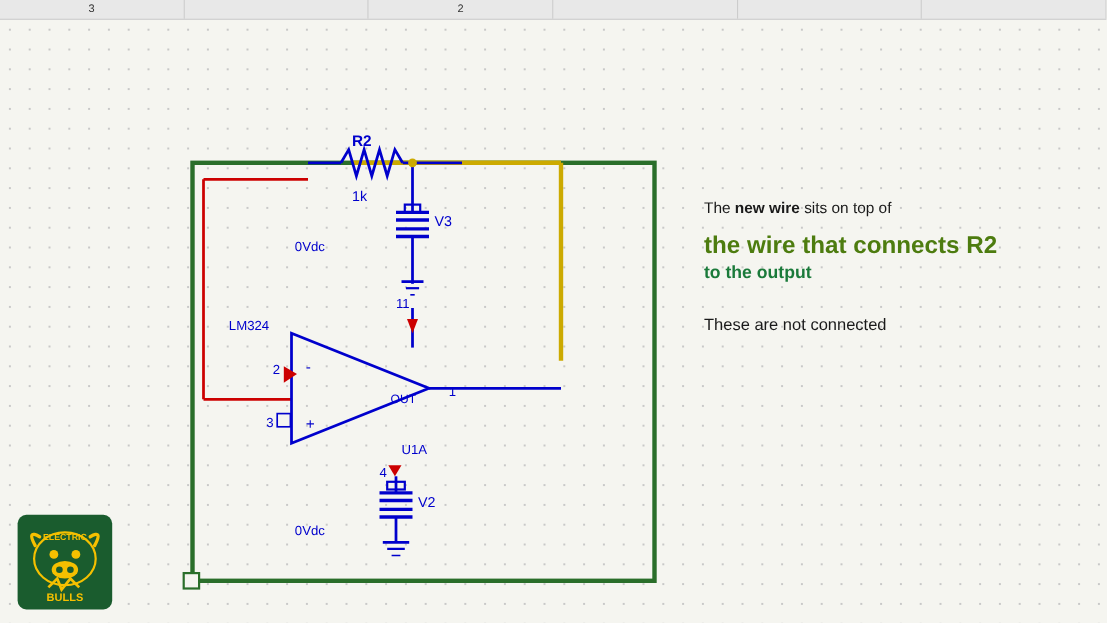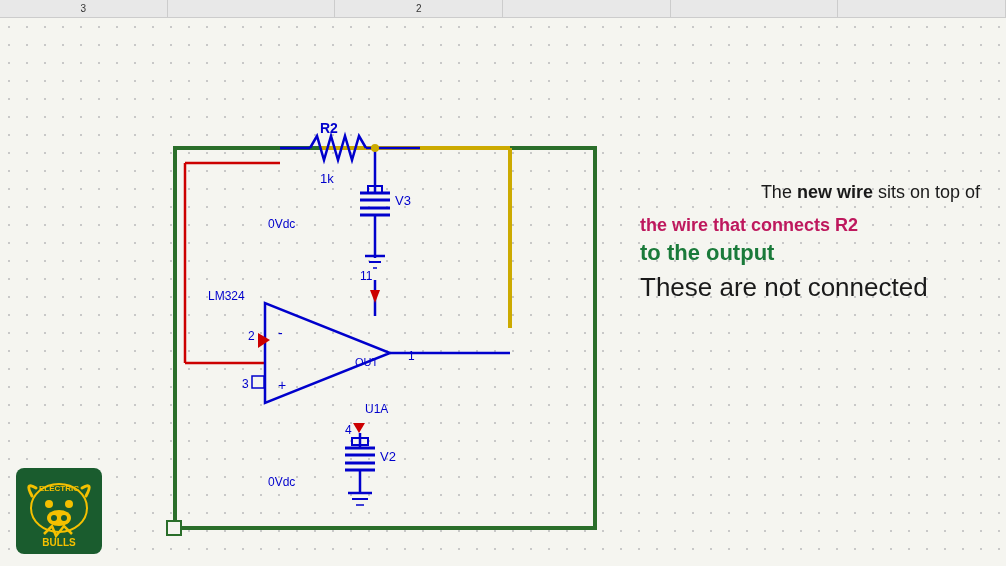--- a/index.html
+++ b/index.html
@@ -51,44 +51,44 @@
     
     .annotation-area {
       position: absolute;
       top: 160px;
       left: 620px;
       width: 380px;
       padding: 20px;
     }
 
     .annotation-line1 {
-      font-size: 18px;
+      font-size: 14px;
       color: #1a1a1a;
       line-height: 1.4;
       margin-bottom: 8px;
-      text-align: right;
     }
     .annotation-line1 .bold-dark {
       font-weight: bold;
       color: #1a1a1a;
     }
     .annotation-line2 {
-      font-size: 18px;
-      color: #be185d;
+      font-size: 22px;
+      color: #4d7c0f;
       font-weight: bold;
       line-height: 1.4;
     }
     .annotation-line3 {
-      font-size: 22px;
+      font-size: 16px;
       color: #1a7a3a;
       font-weight: bold;
       line-height: 1.4;
+      margin-bottom: 24px;
     }
     .annotation-line4 {
-      font-size: 26px;
+      font-size: 15px;
       color: #1a1a1a;
       line-height: 1.4;
     }
 
     
     .logo {
       position: absolute;
       bottom: 10px;
       left: 14px;
       width: 90px;

